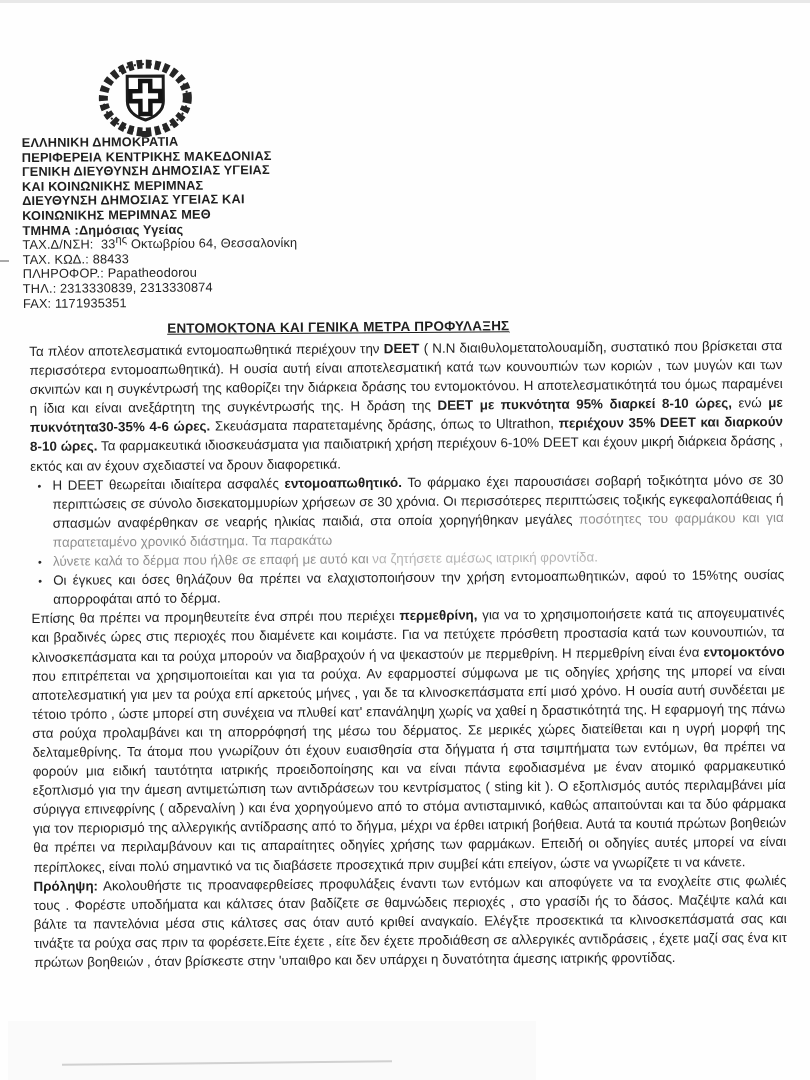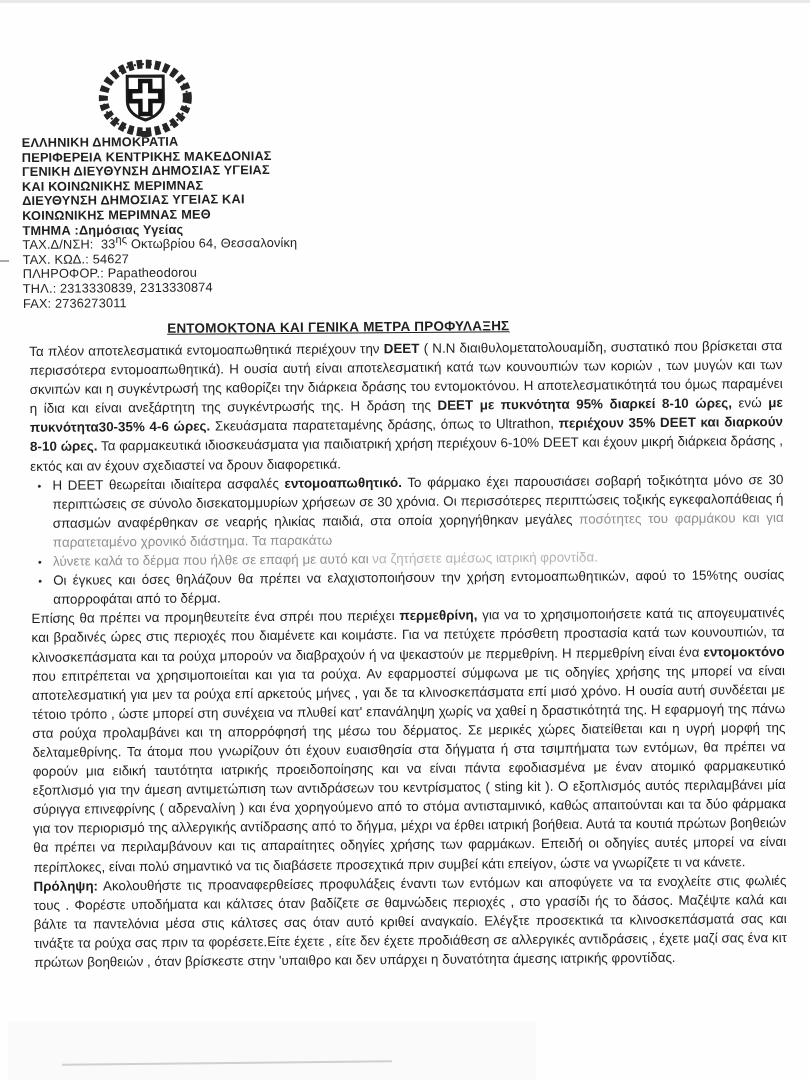--- a/index.html
+++ b/index.html
@@ -61,24 +61,24 @@
 
     <div class="letterhead">
         <div class="hline bold"><span>ΕΛΛΗΝΙΚΗ ΔΗΜΟΚΡΑΤΙΑ</span></div>
         <div class="hline bold"><span>ΠΕΡΙΦΕΡΕΙΑ ΚΕΝΤΡΙΚΗΣ ΜΑΚΕΔΟΝΙΑΣ</span></div>
         <div class="hline bold"><span>ΓΕΝΙΚΗ ΔΙΕΥΘΥΝΣΗ ΔΗΜΟΣΙΑΣ ΥΓΕΙΑΣ</span></div>
         <div class="hline bold"><span>ΚΑΙ ΚΟΙΝΩΝΙΚΗΣ ΜΕΡΙΜΝΑΣ</span></div>
         <div class="hline bold"><span>ΔΙΕΥΘΥΝΣΗ ΔΗΜΟΣΙΑΣ ΥΓΕΙΑΣ ΚΑΙ</span></div>
         <div class="hline bold"><span>ΚΟΙΝΩΝΙΚΗΣ ΜΕΡΙΜΝΑΣ ΜΕΘ</span></div>
         <div class="hline bold"><span>ΤΜΗΜΑ :Δημόσιας Υγείας</span></div>
         <div class="hline"><span>ΤΑΧ.Δ/ΝΣΗ:  33</span><sup>ης</sup><span> Οκτωβρίου 64, Θεσσαλονίκη</span></div>
-        <div class="hline"><span>ΤΑΧ. ΚΩΔ.: 54627</span></div>
+        <div class="hline"><span>ΤΑΧ. ΚΩΔ.: 88433</span></div>
         <div class="hline"><span>ΠΛΗΡΟΦΟΡ.: Papatheodorou</span></div>
         <div class="hline"><span>ΤΗΛ.: 2313330839, 2313330874</span></div>
-        <div class="hline"><span>FAX: 2736273011</span></div>
+        <div class="hline"><span>FAX: 1171935351</span></div>
       </div>
 
     <div class="doc-title">ΕΝΤΟΜΟΚΤΟΝΑ ΚΑΙ ΓΕΝΙΚΑ ΜΕΤΡΑ ΠΡΟΦΥΛΑΞΗΣ</div>
 
     <div class="doc-body">
         <div class="block para"><span>Τα πλέον αποτελεσματικά εντομοαπωθητικά περιέχουν την </span><span class="b">DEET</span><span> ( N.N διαιθυλομετατολουαμίδη, συστατικό που βρίσκεται στα περισσότερα εντομοαπωθητικά). Η ουσία αυτή είναι αποτελεσματική κατά των κουνουπιών των κοριών , των μυγών και των σκνιπών και η συγκέντρωσή της καθορίζει την διάρκεια δράσης του εντομοκτόνου. Η αποτελεσματικότητά του όμως παραμένει η ίδια και είναι ανεξάρτητη της συγκέντρωσής της. Η δράση της </span><span class="b">DEET με πυκνότητα 95% διαρκεί 8-10 ώρες,</span><span> ενώ </span><span class="b">με πυκνότητα30-35% 4-6 ώρες.</span><span> Σκευάσματα παρατεταμένης δράσης, όπως το Ultrathon, </span><span class="b">περιέχουν 35% DEET και  διαρκούν 8-10 ώρες.</span><span> Τα φαρμακευτικά ιδιοσκευάσματα για παιδιατρική χρήση περιέχουν 6-10% DEET και έχουν μικρή διάρκεια δράσης , εκτός και αν έχουν σχεδιαστεί να δρουν διαφορετικά.</span></div>
         <div class="block bullet"><span class="marker">•</span><span>Η DEET θεωρείται ιδιαίτερα ασφαλές </span><span class="b">εντομοαπωθητικό.</span><span> Το φάρμακο έχει παρουσιάσει σοβαρή τοξικότητα μόνο σε 30 περιπτώσεις σε σύνολο δισεκατομμυρίων χρήσεων σε 30 χρόνια. Οι περισσότερες περιπτώσεις τοξικής εγκεφαλοπάθειας ή σπασμών αναφέρθηκαν σε νεαρής ηλικίας παιδιά, στα οποία χορηγήθηκαν μεγάλες </span><span class="faded">ποσότητες του φαρμάκου και για παρατεταμένο χρονικό διάστημα. Τα παρακάτω</span></div>
         <div class="block bullet"><span class="marker">•</span><span class="faded">λύνετε καλά το δέρμα που ήλθε σε επαφή με αυτό και </span><span class="xfaded">να ζητήσετε αμέσως ιατρική φροντίδα.</span></div>
         <div class="block bullet"><span class="marker">•</span><span>Οι έγκυες και όσες θηλάζουν θα πρέπει να ελαχιστοποιήσουν την χρήση εντομοαπωθητικών, αφού το 15%της ουσίας απορροφάται από το δέρμα.</span></div>
         <div class="block para"><span>Επίσης θα πρέπει να προμηθευτείτε ένα σπρέι που περιέχει </span><span class="b">περμεθρίνη,</span><span> για να το χρησιμοποιήσετε κατά τις απογευματινές και βραδινές ώρες στις περιοχές που διαμένετε και κοιμάστε. Για να πετύχετε πρόσθετη προστασία κατά των κουνουπιών, τα κλινοσκεπάσματα και τα ρούχα μπορούν να διαβραχούν ή να ψεκαστούν με περμεθρίνη. Η περμεθρίνη είναι ένα </span><span class="b">εντομοκτόνο</span><span> που επιτρέπεται να χρησιμοποιείται και για τα ρούχα. Αν εφαρμοστεί σύμφωνα με τις οδηγίες χρήσης της μπορεί να είναι αποτελεσματική για μεν τα ρούχα επί αρκετούς μήνες , γαι δε τα κλινοσκεπάσματα επί μισό χρόνο. Η ουσία αυτή συνδέεται με τέτοιο τρόπο , ώστε μπορεί στη συνέχεια να πλυθεί κατ' επανάληψη χωρίς να χαθεί η δραστικότητά της. Η εφαρμογή της πάνω στα ρούχα προλαμβάνει  και τη απορρόφησή της μέσω του δέρματος. Σε μερικές χώρες διατείθεται και η υγρή μορφή της δελταμεθρίνης. Τα άτομα που γνωρίζουν ότι έχουν ευαισθησία στα δήγματα ή στα τσιμπήματα  των εντόμων, θα πρέπει να φορούν μια ειδική ταυτότητα ιατρικής προειδοποίησης και να είναι πάντα εφοδιασμένα με έναν ατομικό φαρμακευτικό εξοπλισμό για την άμεση αντιμετώπιση των αντιδράσεων του κεντρίσματος ( sting kit ). Ο εξοπλισμός αυτός περιλαμβάνει μία σύριγγα επινεφρίνης ( αδρεναλίνη ) και ένα χορηγούμενο από το στόμα αντισταμινικό, καθώς απαιτούνται και τα δύο φάρμακα για τον περιορισμό της αλλεργικής αντίδρασης από το δήγμα, μέχρι να έρθει ιατρική βοήθεια. Αυτά τα κουτιά πρώτων βοηθειών θα πρέπει να περιλαμβάνουν και τις απαραίτητες οδηγίες χρήσης των φαρμάκων. Επειδή οι οδηγίες αυτές μπορεί να είναι περίπλοκες, είναι πολύ σημαντικό να τις διαβάσετε προσεχτικά πριν συμβεί κάτι επείγον, ώστε να γνωρίζετε τι να κάνετε.</span></div>

